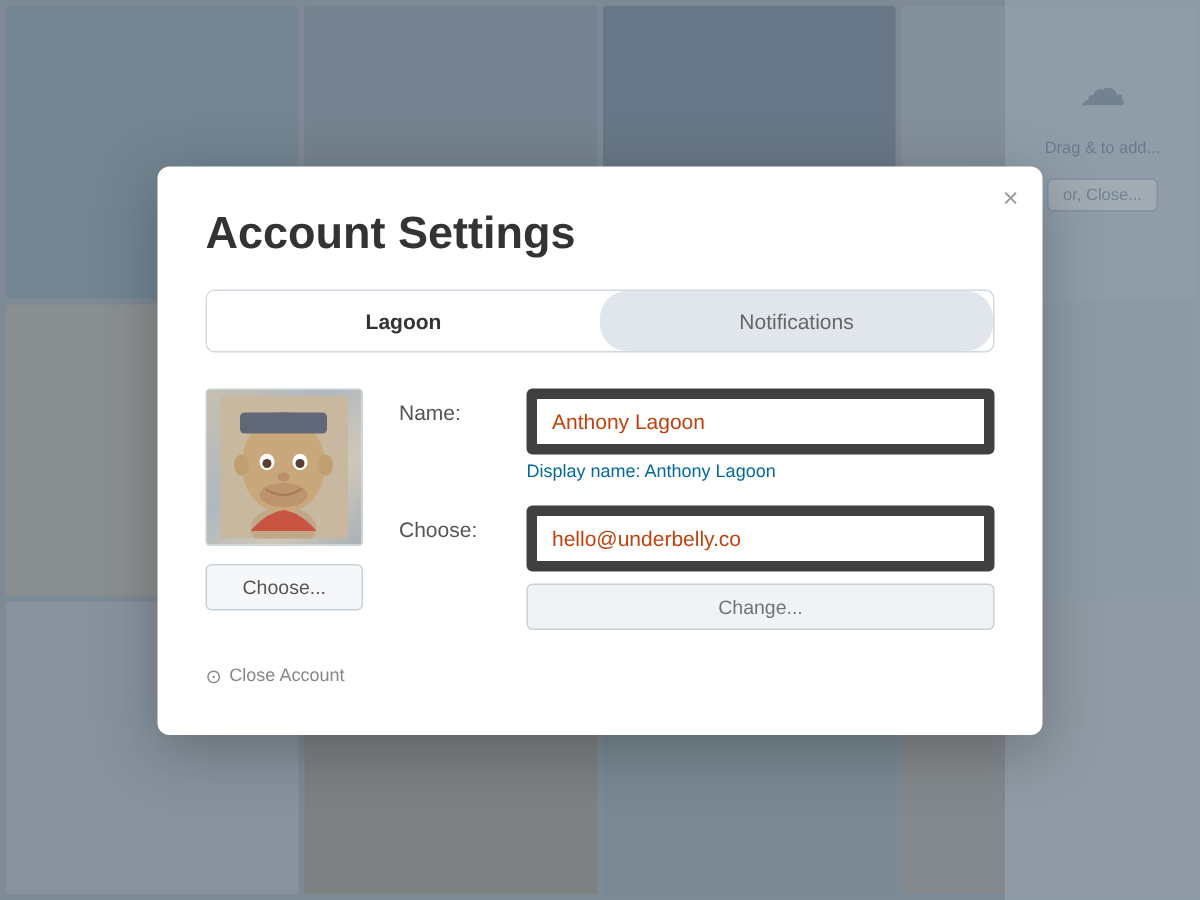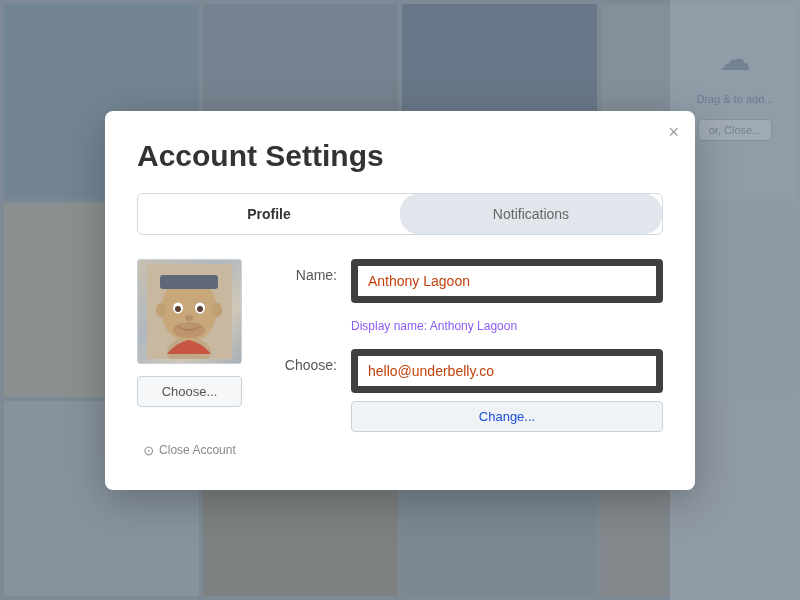--- a/index.html
+++ b/index.html
@@ -156,21 +156,21 @@
     
     .profile-content {
       display: flex;
       gap: 24px;
     }
 
     
     .avatar-section {
       display: flex;
       flex-direction: column;
-      align-items: center;
+      align-items: flex-start;
       gap: 12px;
       flex-shrink: 0;
     }
 
     .avatar-image {
       width: 105px;
       height: 105px;
       border: 1px solid #c8d0d8;
       border-radius: 3px;
       background: linear-gradient(135deg, #c8c0b0 0%, #b0b8c0 40%, #d0c8b8 70%, #a8b0b8 100%);
@@ -221,21 +221,21 @@
     }
 
     .field-row {
       display: flex;
       align-items: flex-start;
       margin-bottom: 16px;
     }
 
     .field-label {
       width: 85px;
-      text-align: right;
+      text-align: left;
       padding-right: 14px;
       padding-top: 8px;
       font-size: 14px;
       color: #555;
       font-weight: 500;
       flex-shrink: 0;
     }
 
     .field-inputs {
       flex: 1;
@@ -247,33 +247,33 @@
       border: 7px solid #404040;
       border-radius: 4px;
       font-size: 14px;
       color: #c2410c;
       outline: none;
       background: #fff;
     }
 
     .display-name-hint {
       font-size: 12px;
-      color: #8b5cf6;
-      margin-top: 16px;
+      color: #0369a1;
+      margin-top: 4px;
       margin-bottom: 0;
     }
 
     .change-btn {
       width: 100%;
       margin-top: 8px;
       padding: 7px 0;
       border: 1px solid #c8d0d8;
       border-radius: 4px;
       background: #f0f3f6;
-      color: #1d4ed8;
+      color: #737373;
       font-size: 13px;
       font-weight: 500;
       cursor: pointer;
     }
 
     .password-row {
       margin-top: 8px;
     }
   </style>
 </head>
@@ -302,21 +302,21 @@
 </div>
 
 <div class="modal-backdrop">
   <div class="modal">
 
     <button class="modal-close">×</button>
 
     <h2 class="modal-title">Account Settings</h2>
 
     <div class="tabs">
-      <button class="tab active">Profile</button>
+      <button class="tab active">Lagoon</button>
       <button class="tab inactive">Notifications</button>
     </div>
 
     <div class="profile-content">
 
       <div class="avatar-section">
         <div class="avatar-image">
           <div class="avatar-face">
             <svg viewBox="0 0 85 95" xmlns="http://www.w3.org/2000/svg">
 

